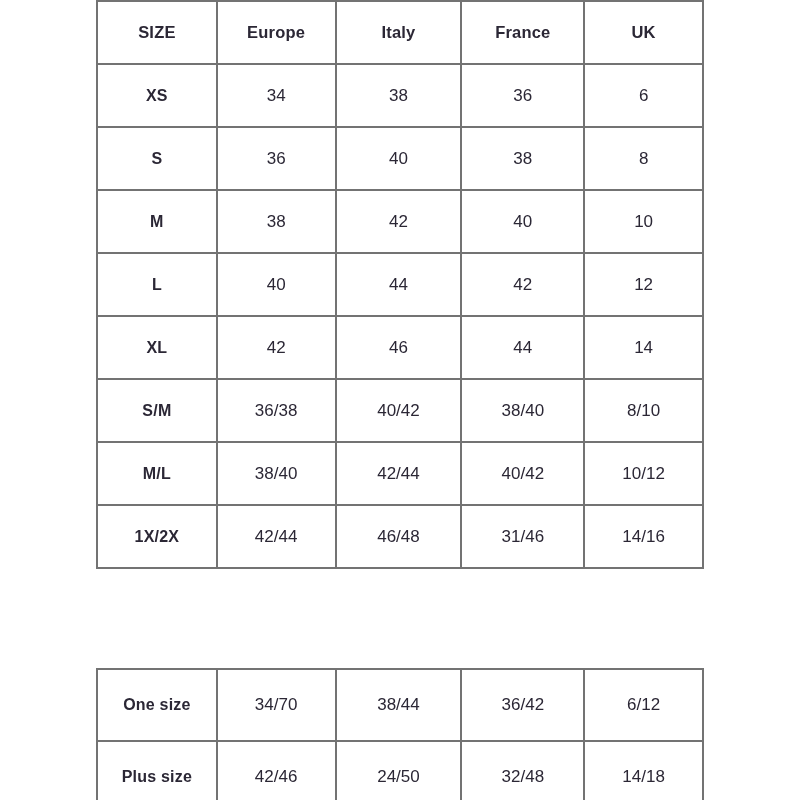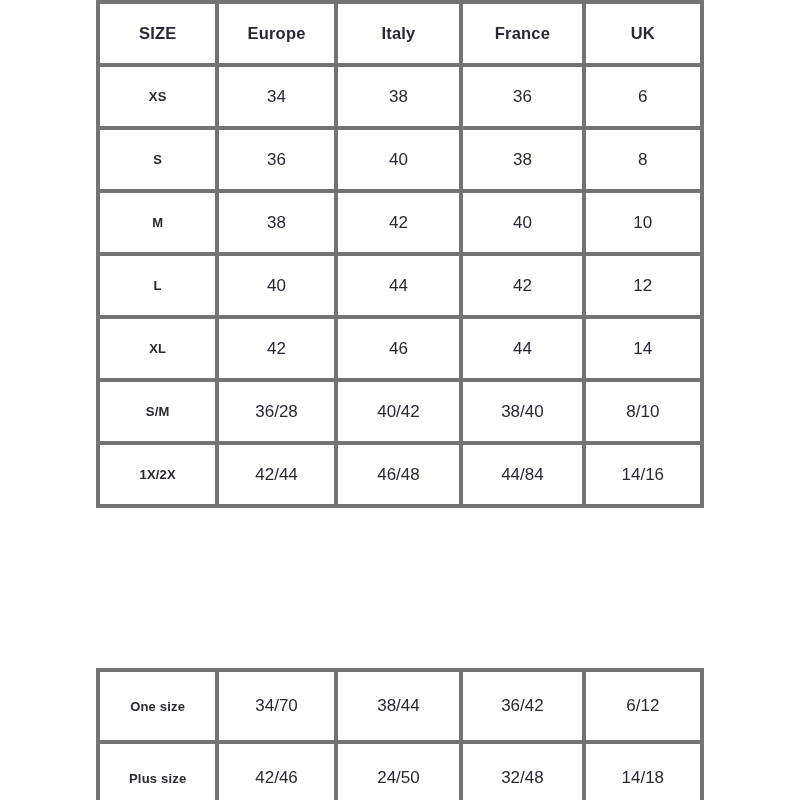--- a/index.html
+++ b/index.html
@@ -28,21 +28,21 @@
   .table-wrap.primary { top: 0px; }
   .table-wrap.secondary { top: 668px; }
 
   table.size-table {
     width: 100%;
     border-collapse: collapse;
     table-layout: fixed;
   }
   table.size-table td,
   table.size-table th {
-    border: 4px solid #737373;
+    border: 2px solid #737373;
     text-align: center;
     vertical-align: middle;
     font-size: 17px;
     font-weight: 400;
     color: #2b2735;
     padding: 0;
   }
   table.size-table col.c0 { width: 117px; }
   table.size-table col.c1 { width: 116px; }
   table.size-table col.c2 { width: 123px; }
@@ -54,21 +54,21 @@
 
   table.size-table th,
   table.size-table td.rowhead {
     font-weight: bold;
     letter-spacing: 0.2px;
   }
   table.size-table th {
     font-size: 16.5px;
   }
   table.size-table td.rowhead {
-    font-size: 13px;
+    font-size: 16px;
   }
 </style>
 </head>
 <body>
 
 <div class="page">
 
   <div class="table-wrap primary">
     <table class="size-table">
       <colgroup>
@@ -118,30 +118,37 @@
         </tr>
         <tr>
           <td class="rowhead">XL</td>
           <td>42</td>
           <td>46</td>
           <td>44</td>
           <td>14</td>
         </tr>
         <tr>
           <td class="rowhead">S/M</td>
-          <td>36/28</td>
+          <td>36/38</td>
           <td>40/42</td>
           <td>38/40</td>
           <td>8/10</td>
         </tr>
         <tr>
+          <td class="rowhead">M/L</td>
+          <td>38/40</td>
+          <td>42/44</td>
+          <td>40/42</td>
+          <td>10/12</td>
+        </tr>
+        <tr>
           <td class="rowhead">1X/2X</td>
           <td>42/44</td>
           <td>46/48</td>
-          <td>44/84</td>
+          <td>31/46</td>
           <td>14/16</td>
         </tr>
       </tbody>
     </table>
   </div>
 
   <div class="table-wrap secondary">
     <table class="size-table">
       <colgroup>
         <col class="c0">

